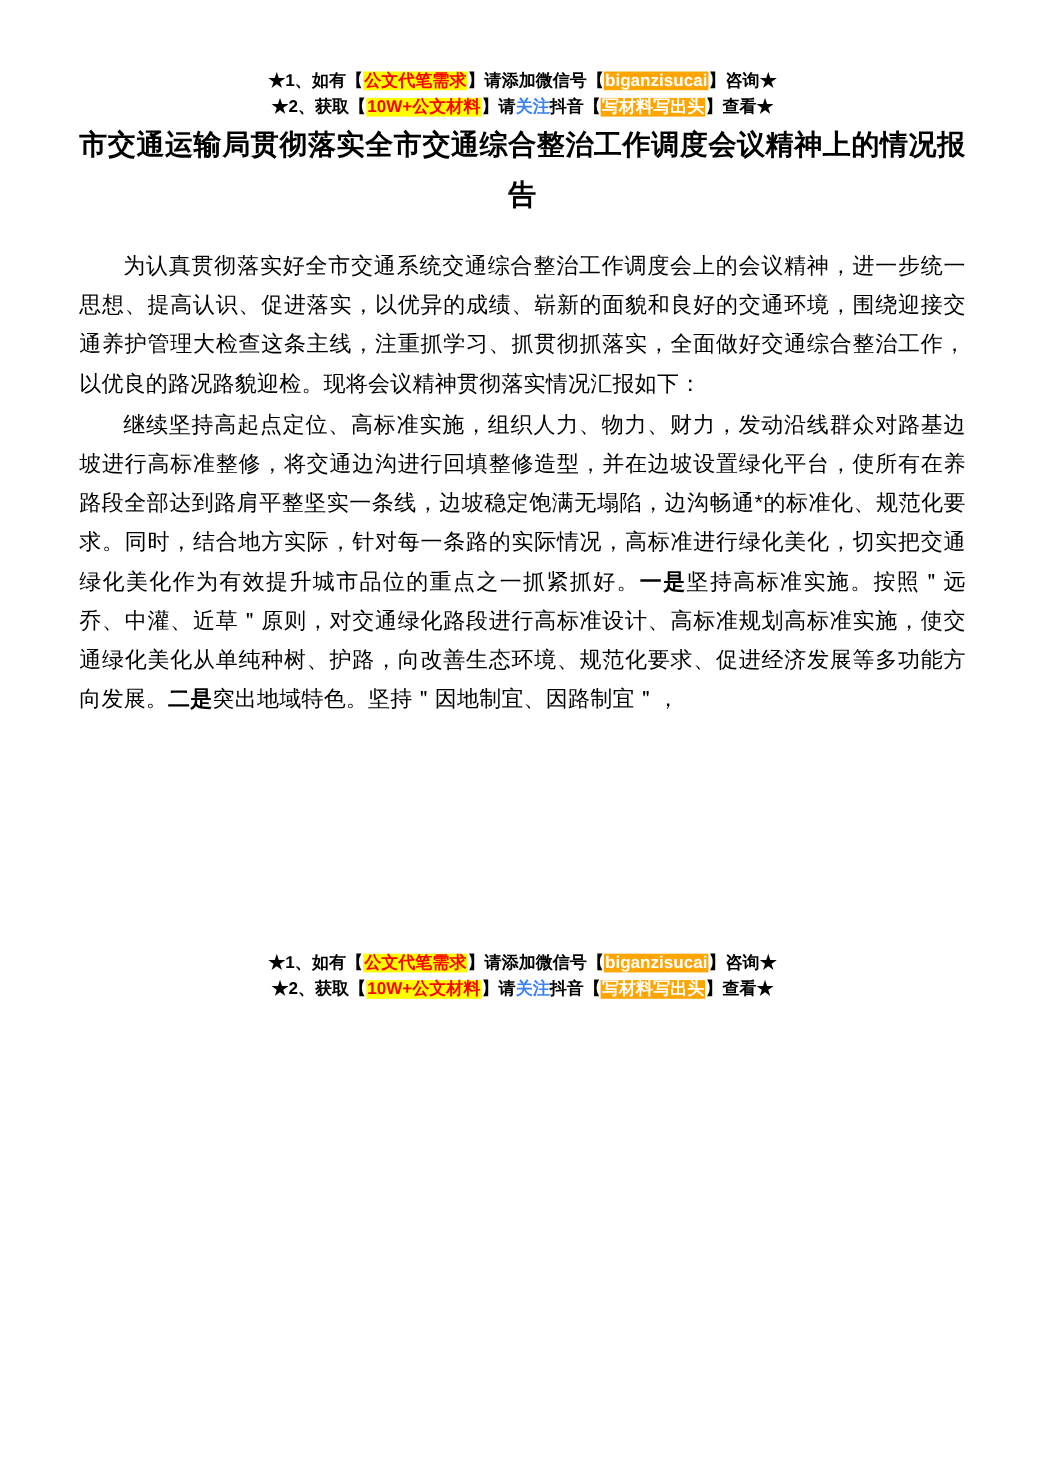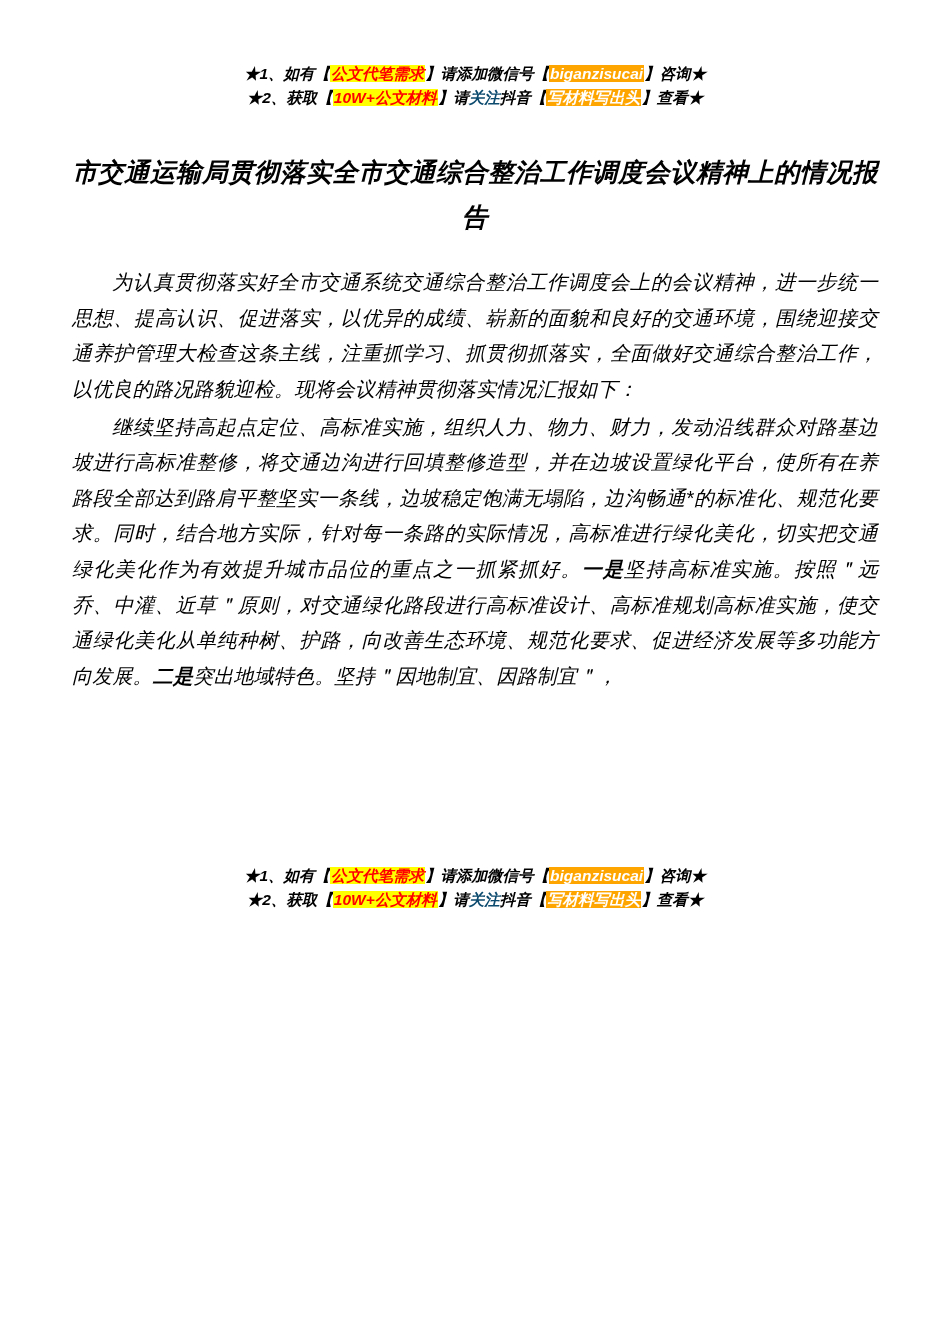--- a/index.html
+++ b/index.html
@@ -13,21 +13,20 @@
     font-family: "Liberation Sans", sans-serif;
     color: #000000;
     overflow: hidden;
   }
   .page {
     position: relative;
     width: 950px;
     height: 968px;
     box-sizing: border-box;
     padding: 0 72px;
-    font-style: italic;
   }
 
   
   .promo {
     text-align: center;
     font-weight: bold;
     line-height: 1.55;
     letter-spacing: 0px;
   }
   .promo-top {
@@ -48,25 +47,24 @@
     background: #ffff00;
     color: #ff0000;
     padding: 0 1px;
   }
   .hl-orange {
     background: #ffa500;
     color: #ffffff;
     padding: 0 1px;
   }
   .blk { color: #000000; }
-  .red { color: #0c4a6e; }
+  .red { color: #3b82f6; }
 
   
   .doc-title {
-    margin-top: 40px;
     text-align: center;
     font-size: 25.5px;
     font-weight: bold;
     line-height: 1.75;
     letter-spacing: 0.5px;
   }
 
   
   .body-text {
     margin-top: 26px;

